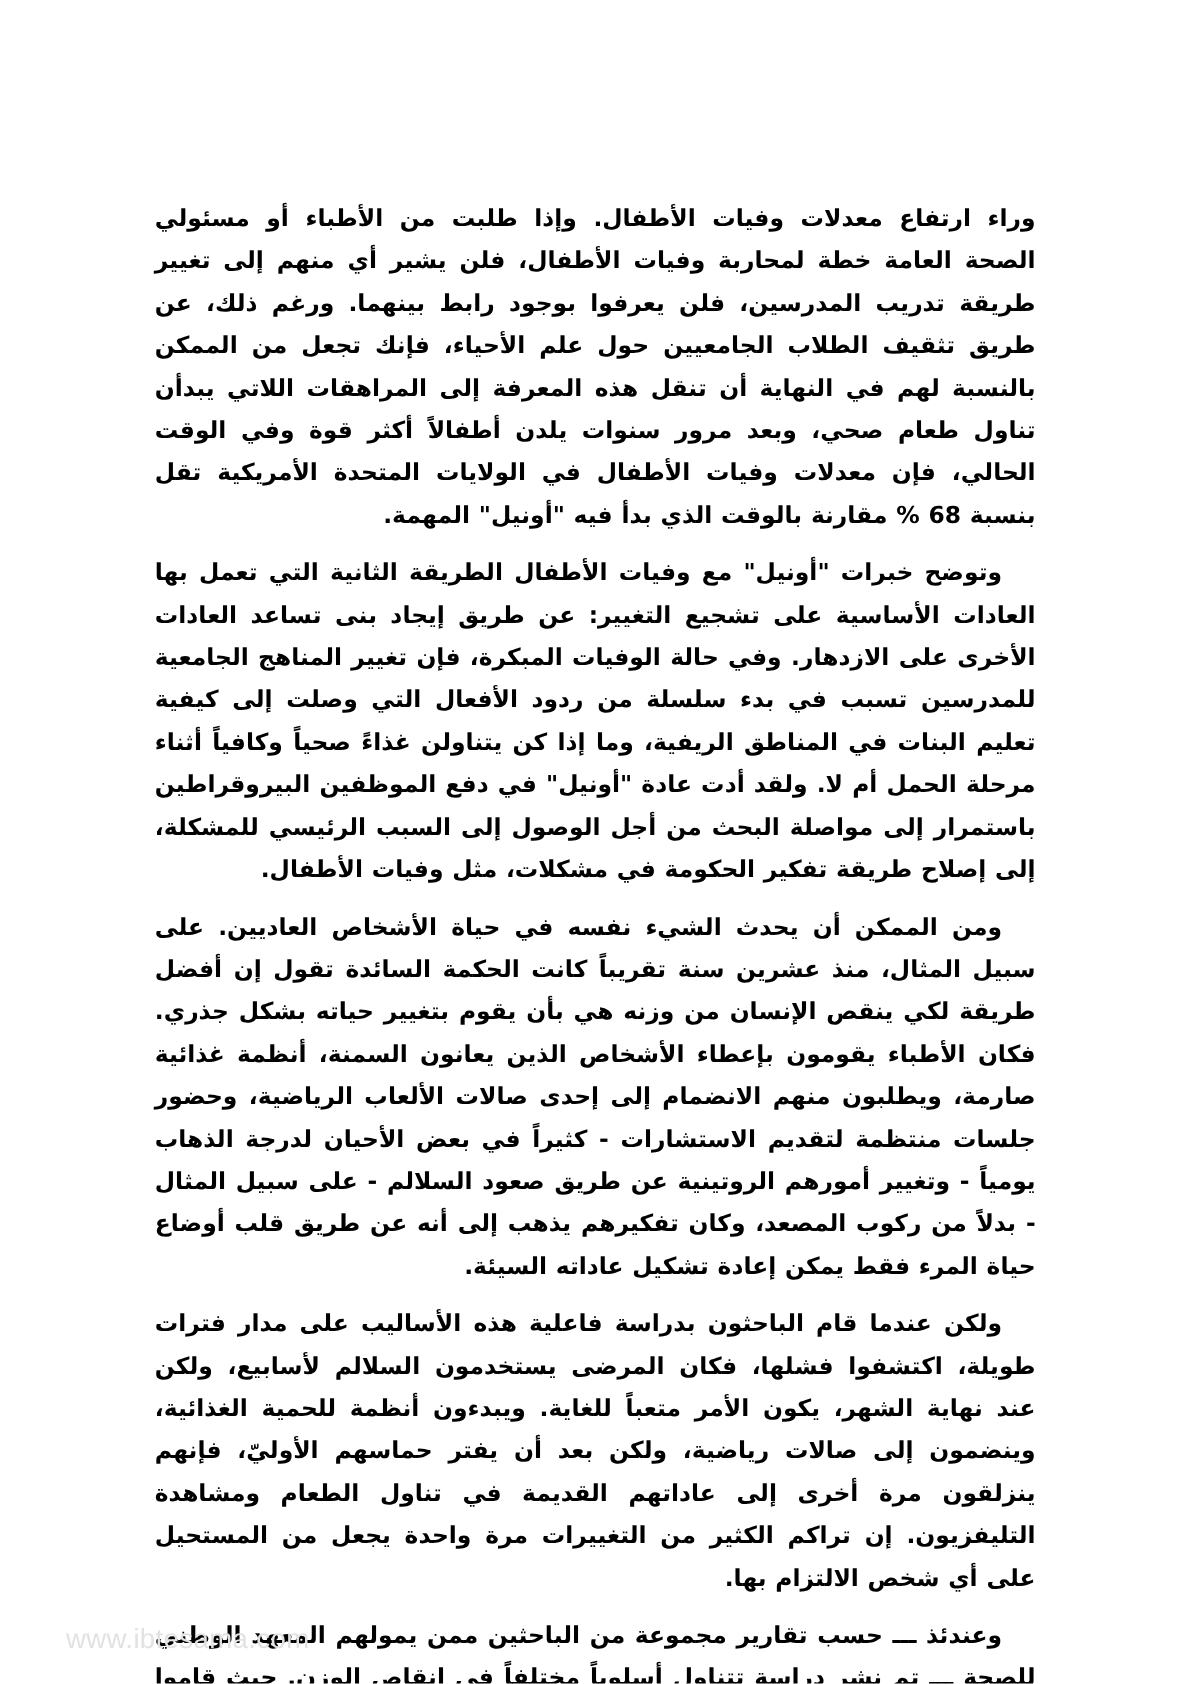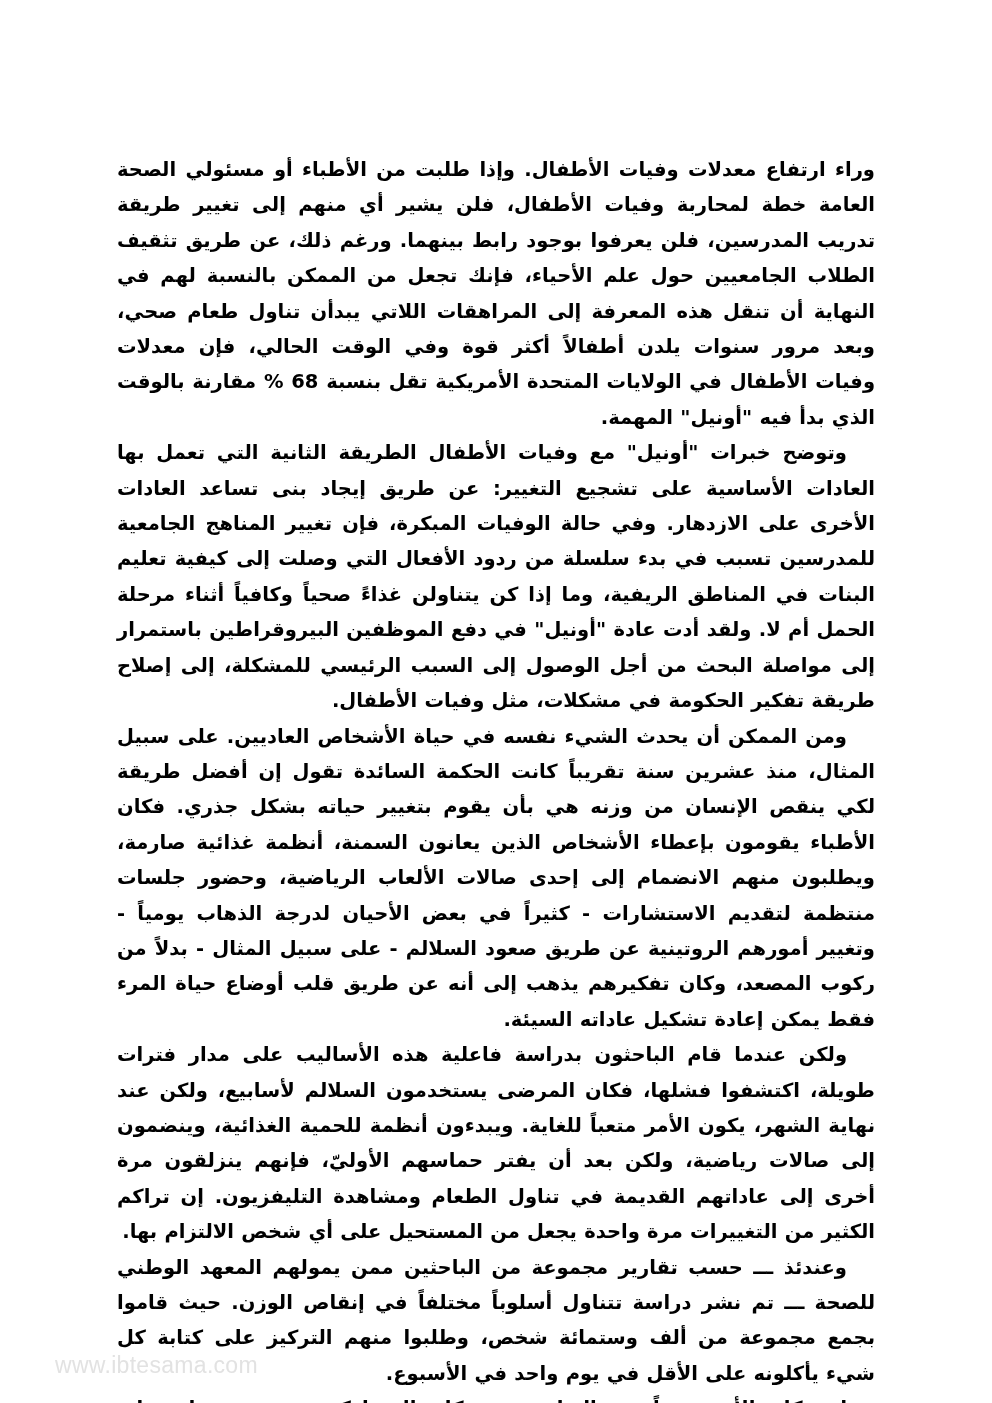--- a/index.html
+++ b/index.html
@@ -31,21 +31,21 @@
     text-align-last: right;
     color: #000000;
     font-size: 19.5px;
     line-height: 35.4px;
     font-weight: 600;
     letter-spacing: 0px;
     word-spacing: 0.5px;
   }
 
   .para {
-    margin: 0;
+    margin: 12px;
     padding: 0;
     direction: rtl;
     text-align: justify;
     text-align-last: right;
     text-indent: 28px;
   }
 
   
   .para.continuation {
     text-indent: 0;

